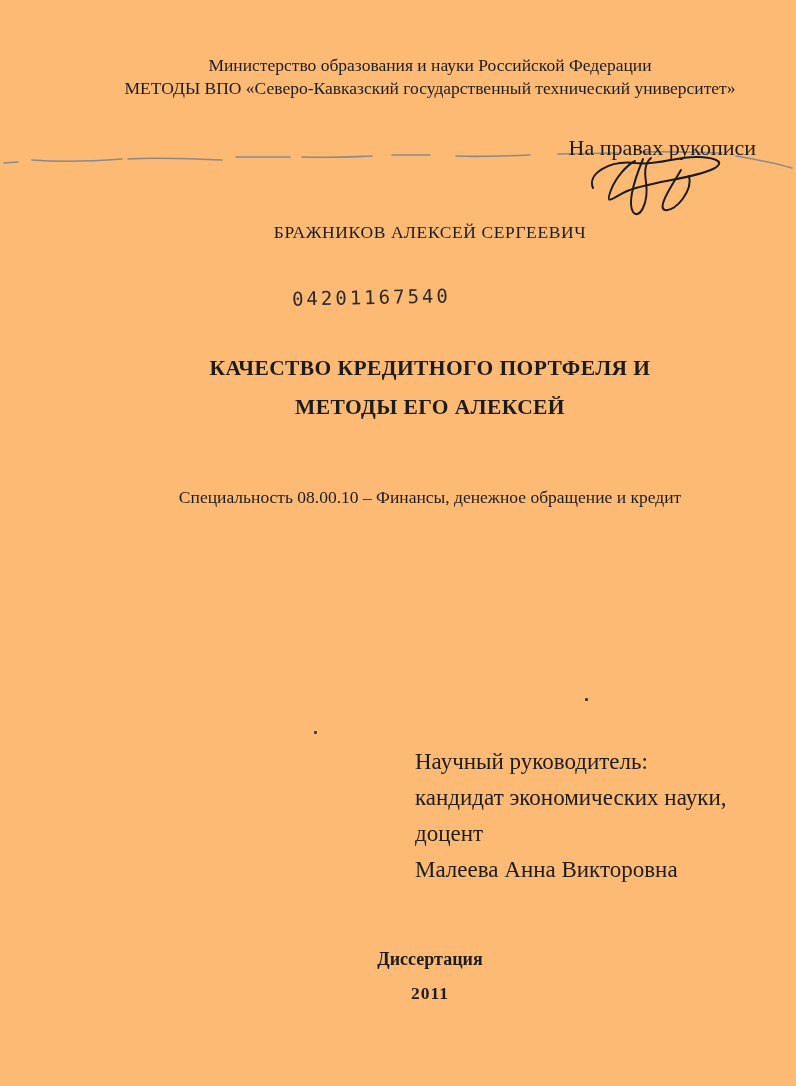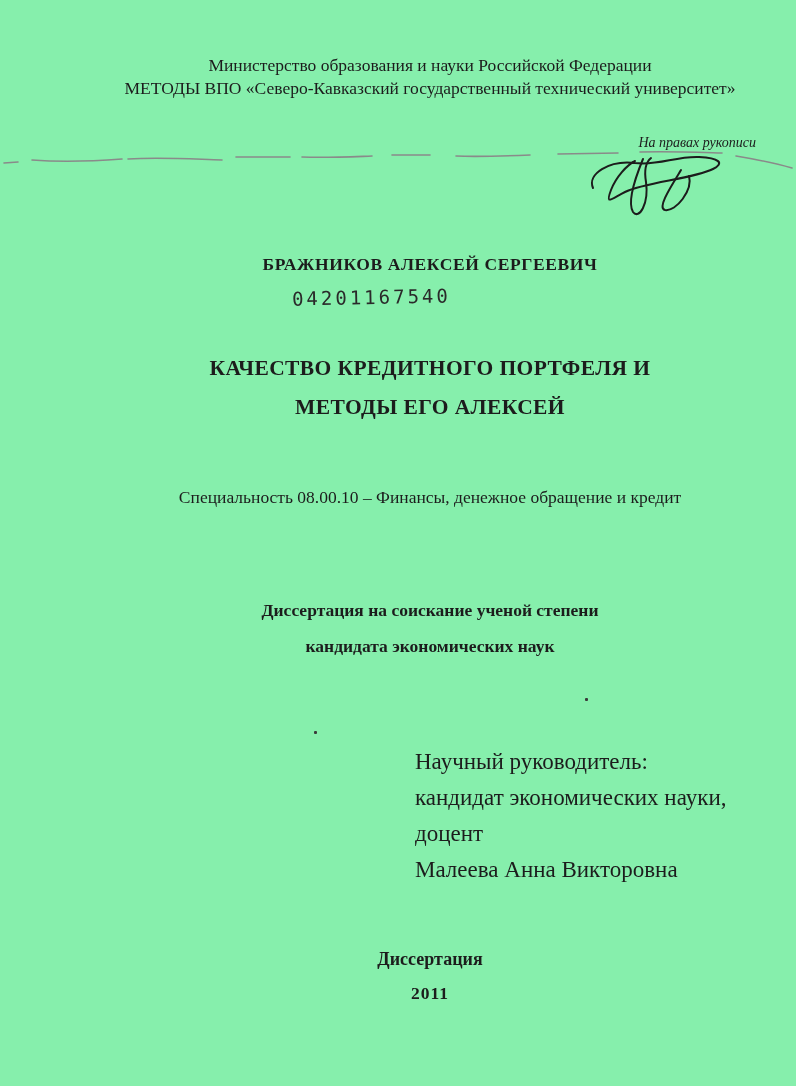--- a/index.html
+++ b/index.html
@@ -1,47 +1,45 @@
 <!DOCTYPE html>
 <html><head>
 <meta charset="utf-8">
 <style>
   html,body{margin:0;padding:0;background:#e8e8e8;}
   .page{
     position:relative;
     width:796px;height:1086px;
-    background:#86efac;
+    background:#fdba74;
     font-family:"Liberation Serif", serif;
     color:#1c1c1c;
     overflow:hidden;
     margin:0 auto;
   }
   .abs{position:absolute;}
   .centered{
     left:64px;width:732px;
     text-align:center;
   }
   .hdr{
     top:54px;
     font-size:17.5px;
     line-height:23px;
     font-weight:normal;
   }
   .manuscript{
     top:135px;right:40px;
-    font-style:italic;
-    font-size:14px;
+    font-size:22px;
   }
   .scanline{top:0;left:0;}
   .author{
     top:222px;
     font-size:17.5px;
-    font-weight:bold;
+    font-weight:normal;
     letter-spacing:0.6px;
-    margin-top:32px;
   }
   .stamp{
     top:286px;left:292px;
     font-family:"DejaVu Sans Mono", monospace;
     font-size:19px;
     letter-spacing:3px;
     color:#2a2a2a;
     transform:rotate(-1.2deg);
   }
   .title{
@@ -133,24 +131,20 @@
 
   <div class="abs stamp">04201167540</div>
 
   <div class="abs centered title">
     <div>КАЧЕСТВО КРЕДИТНОГО ПОРТФЕЛЯ И</div>
     <div>МЕТОДЫ ЕГО АЛЕКСЕЙ</div>
   </div>
 
   <div class="abs centered specialty">Специальность 08.00.10 – Финансы, денежное обращение и кредит</div>
 
-  <div class="abs centered thesis">
-    <div>Диссертация на соискание ученой степени</div>
-    <div>кандидата экономических наук</div>
-  </div>
 
   <div class="abs speck s1"></div>
   <div class="abs speck s2"></div>
 
   <div class="abs supervisor">
     <div>Научный руководитель:</div>
     <div>кандидат экономических науки, доцент</div>
     <div>Малеева Анна Викторовна</div>
   </div>
 

